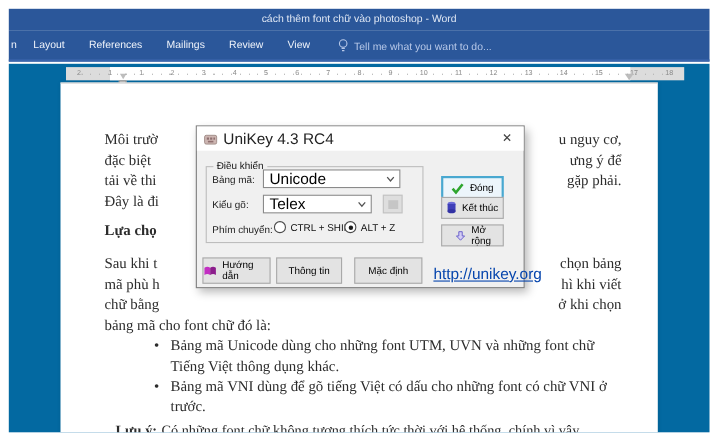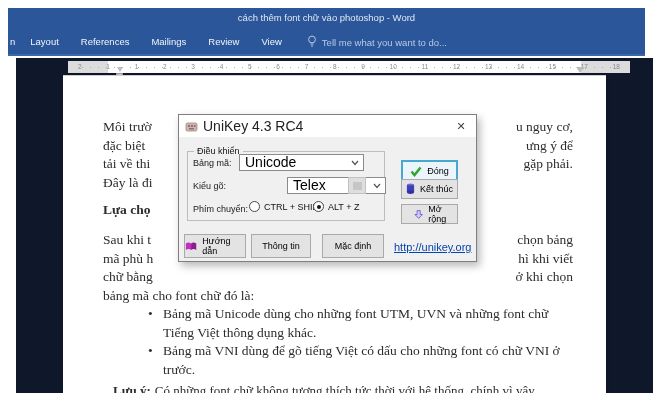--- a/index.html
+++ b/index.html
@@ -16,22 +16,22 @@
 
   .tabsbar { position:absolute; left:0; top:20px; width:100%; height:28px;
              background:#2b579a; display:flex; align-items:center;
              border-bottom:2px solid #3a66ac; }
   .tab { color:#f0f4fb; font-size:9.5px; padding:0 11px; height:100%;
          display:flex; align-items:center; cursor:default; }
   .tab.partial { padding:0 4px 0 2px; }
   .tellme { display:flex; align-items:flex-end; gap:5px; color:#b7c8e8;
             font-size:9.5px; padding-left:14px; }
 
-  .workspace { position:absolute; left:8px; top:50px; width:100%; height:335px;
-               background:#0f172a; overflow:hidden; }
+  .workspace { position:absolute; left:0; top:50px; width:100%; height:335px;
+               background:#0369a1; overflow:hidden; }
 
   
   .ruler { position:absolute; left:52px; top:3px; width:562px; height:12px;
            background:#dcdcdc; }
   .ruler-white { position:absolute; left:40px; top:0; width:473px; height:12px;
                  background:#ffffff; }
   .ruler-nums { position:absolute; left:0; top:0; width:100%; height:12px;
                 display:flex; justify-content:space-between; padding:0 10px;
                 font-size:6.5px; line-height:12px; color:#8a8a8a; }
   .ruler-nums span { position:relative; }
@@ -98,21 +98,21 @@
   .btn { position:absolute; background:#e3e3e3; border:1px solid #a9a9a9;
          display:flex; align-items:center; justify-content:center; gap:5px;
          font-size:9px; color:#000; cursor:default; }
   .btn.default { background:#ecf5fb; border:2px solid #49a8d0; }
   .side-btn { left:222px; width:57px; height:20px; }
   #btn-dong { top:12px; height:22px;margin-top:11px; }
   #btn-ketthuc { top:42px; }
   #btn-morong { top:67px;padding-left:12px; }
   .bottom-btn { top:97px; height:24px; }
 
-  .dlg-link { position:absolute; left:215px; top:104px; font-size:11px;
+  .dlg-link { position:absolute; left:215px; top:104px; font-size:14px;
               color:#0645ad; text-decoration:underline; }
 </style>
 </head>
 <body>
 
 <div id="canvas">
   <div id="word-window">
 
     <div class="titlebar">
       <span>cách thêm font chữ vào photoshop - Word</span>
@@ -242,21 +242,21 @@
 
       <span class="fld-label" style="left:14px; top:21px;">Bảng mã:</span>
       <div class="select" style="left:60px; top:17px; width:125px;">
         <span>Unicode</span>
         <svg class="chev" width="8" height="6" viewBox="0 0 8 6">
           <path d="M1 1 L4 4.5 L7 1" stroke="#555" stroke-width="1.2" fill="none"></path>
         </svg>
       </div>
 
       <span class="fld-label" style="left:14px; top:44px;">Kiểu gõ:</span>
-      <div class="select" style="left:60px; top:40px; width:99px;margin-left:48px;">
+      <div class="select" style="left:60px; top:40px; width:99px;">
         <span>Telex</span>
         <svg class="chev" width="8" height="6" viewBox="0 0 8 6">
           <path d="M1 1 L4 4.5 L7 1" stroke="#555" stroke-width="1.2" fill="none"></path>
         </svg>
       </div>
       <div class="more-btn">
         <span class="sq"></span>
       </div>
 
       <span class="fld-label" style="left:14px; top:67px;">Phím chuyển:</span>

